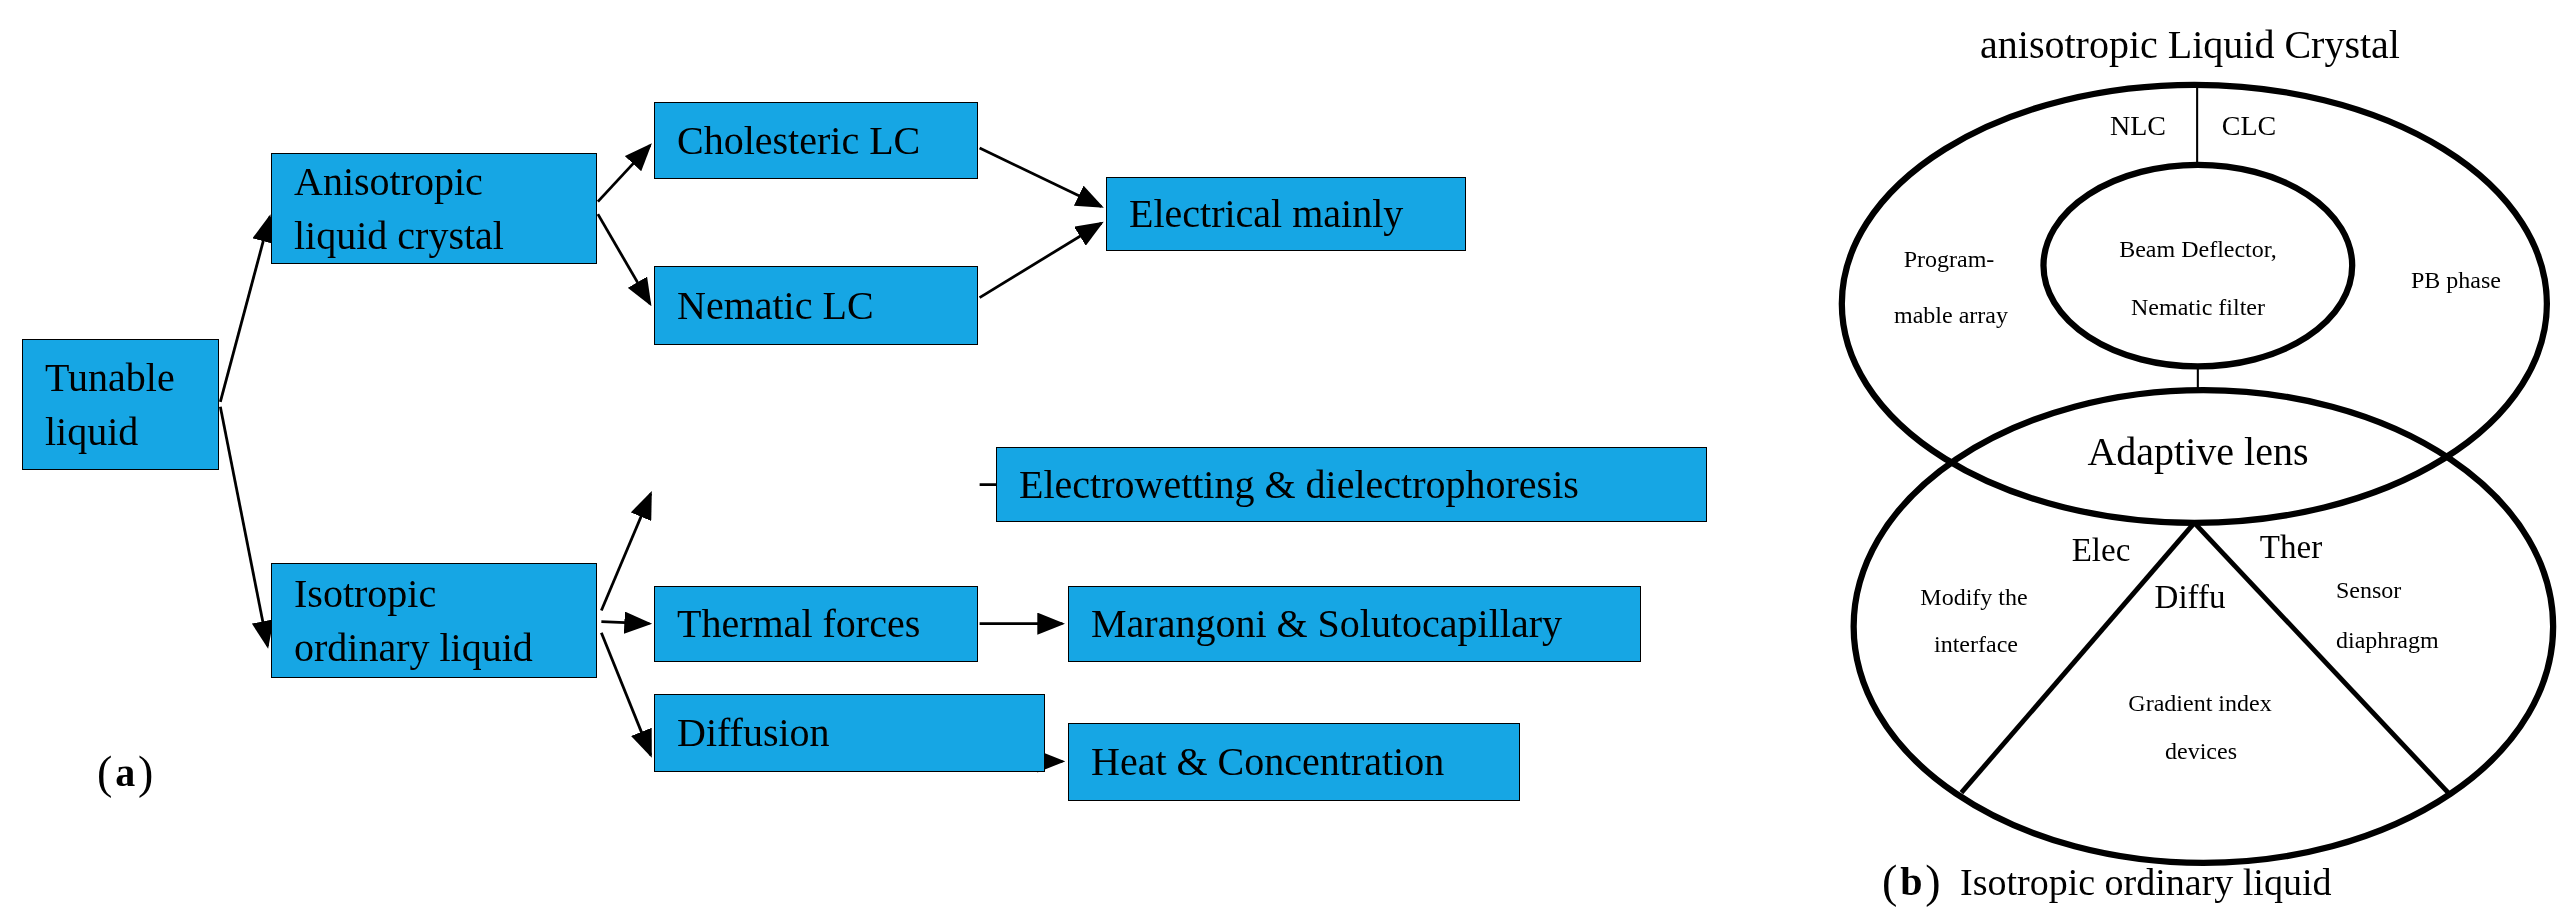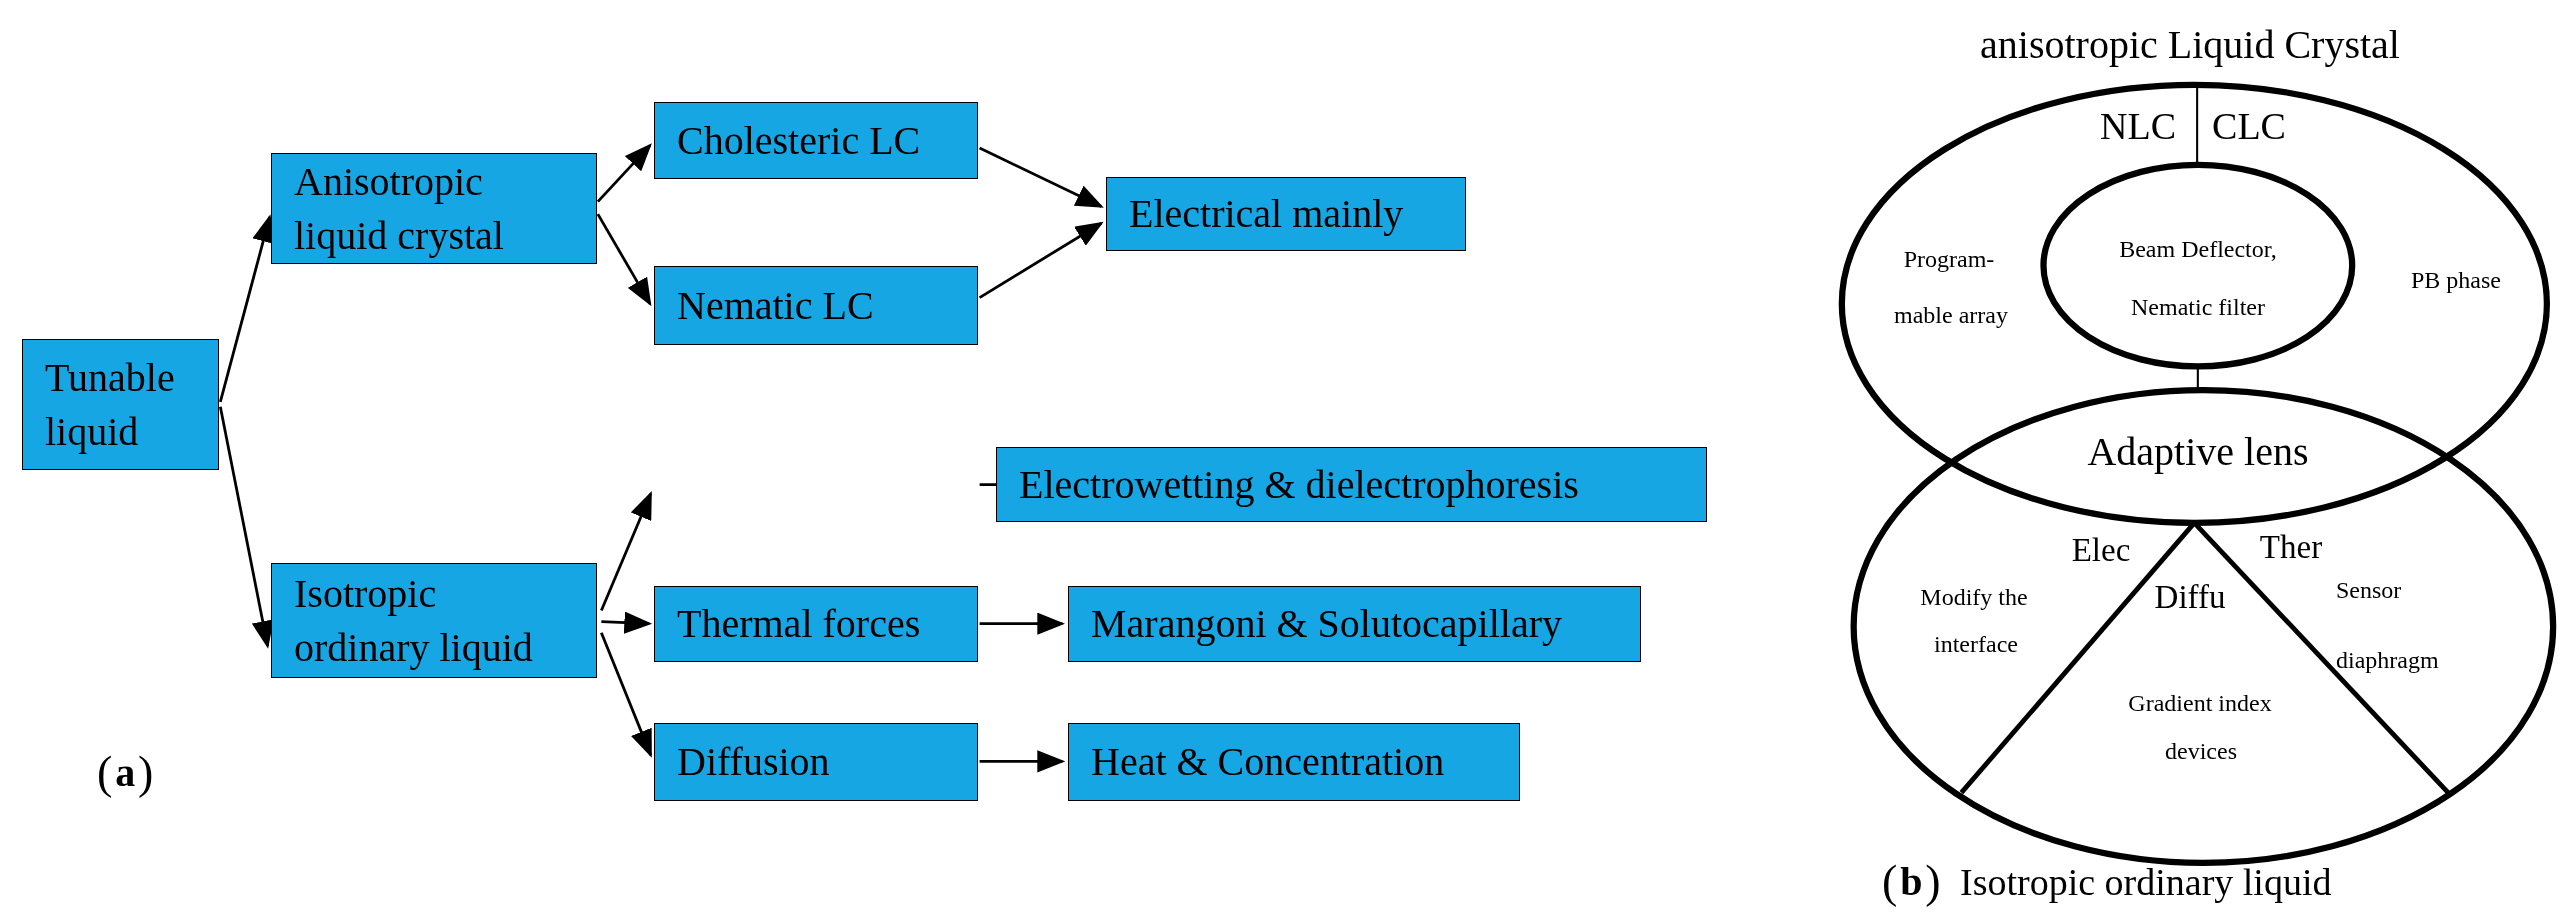--- a/index.html
+++ b/index.html
@@ -28,21 +28,21 @@
   }
   .blabel {
     position: absolute;
     transform: translate(-50%, -50%);
     white-space: nowrap;
     font-size: 24px;
     line-height: 1;
   }
   .blabel.la { transform: translateY(-50%); }
   .title-text { font-size: 40px; }
-  .nlc-clc { font-size: 38px; }
+  .nlc-clc { font-size: 28px; }
   .adaptive { font-size: 40px; }
   .sector { font-size: 33px; }
   .caption {
     position: absolute;
     display: flex;
     align-items: center;
     white-space: nowrap;
   }
   .caption .paren { font-size: 46px; font-weight: 400; line-height: 1; }
   .caption .letter { font-size: 40px; font-weight: 700; line-height: 1; padding: 0 2.8px; }
@@ -103,21 +103,21 @@
   <div class="box" style="left:271px; top:563px; width:326px; height:115px;">Isotropic
 ordinary liquid</div>
 
 
   <div class="box" style="left:996px; top:447px; width:711px; height:75px;">Electrowetting &amp; dielectrophoresis</div>
 
   <div class="box" style="left:654px; top:586px; width:324px; height:76px;">Thermal forces</div>
 
   <div class="box" style="left:1068px; top:586px; width:573px; height:76px;">Marangoni &amp; Solutocapillary</div>
 
-  <div class="box" style="left:654px; top:723px; width:324px; height:78px;">Diffusion</div>
+  <div class="box" style="left:654px; top:694px; width:391px; height:78px;">Diffusion</div>
 
   <div class="box" style="left:1068px; top:723px; width:452px; height:78px;">Heat &amp; Concentration</div>
 
   <div class="caption" id="caption-a">
     <span class="paren">(</span>
     <span class="letter">a</span>
     <span class="paren">)</span>
   </div>
 
   <div class="blabel title-text" style="left:2190px; top:45px;">anisotropic Liquid Crystal</div>
@@ -136,21 +136,21 @@
   <div class="blabel adaptive" style="left:2198px; top:452px;">Adaptive lens</div>
 
   <div class="blabel sector" style="left:2101px; top:550px;">Elec</div>
   <div class="blabel sector" style="left:2291px; top:547px;">Ther</div>
   <div class="blabel sector" style="left:2190px; top:597px;">Diffu</div>
 
   <div class="blabel" style="left:1974px; top:597px;">Modify the</div>
   <div class="blabel" style="left:1976px; top:644px;">interface</div>
 
   <div class="blabel la" style="left:2336px; top:590px;">Sensor</div>
-  <div class="blabel la" style="left:2336px; top:640px;margin-top:20px;">diaphragm</div>
+  <div class="blabel la" style="left:2336px; top:640px;">diaphragm</div>
 
   <div class="blabel" style="left:2200px; top:703px;">Gradient index</div>
   <div class="blabel" style="left:2201px; top:751px;">devices</div>
 
   <div class="caption" id="caption-b">
     <span class="paren">(</span>
     <span class="letter">b</span>
     <span class="paren">)</span>
     <span class="ctext">Isotropic ordinary liquid</span>
   </div>

